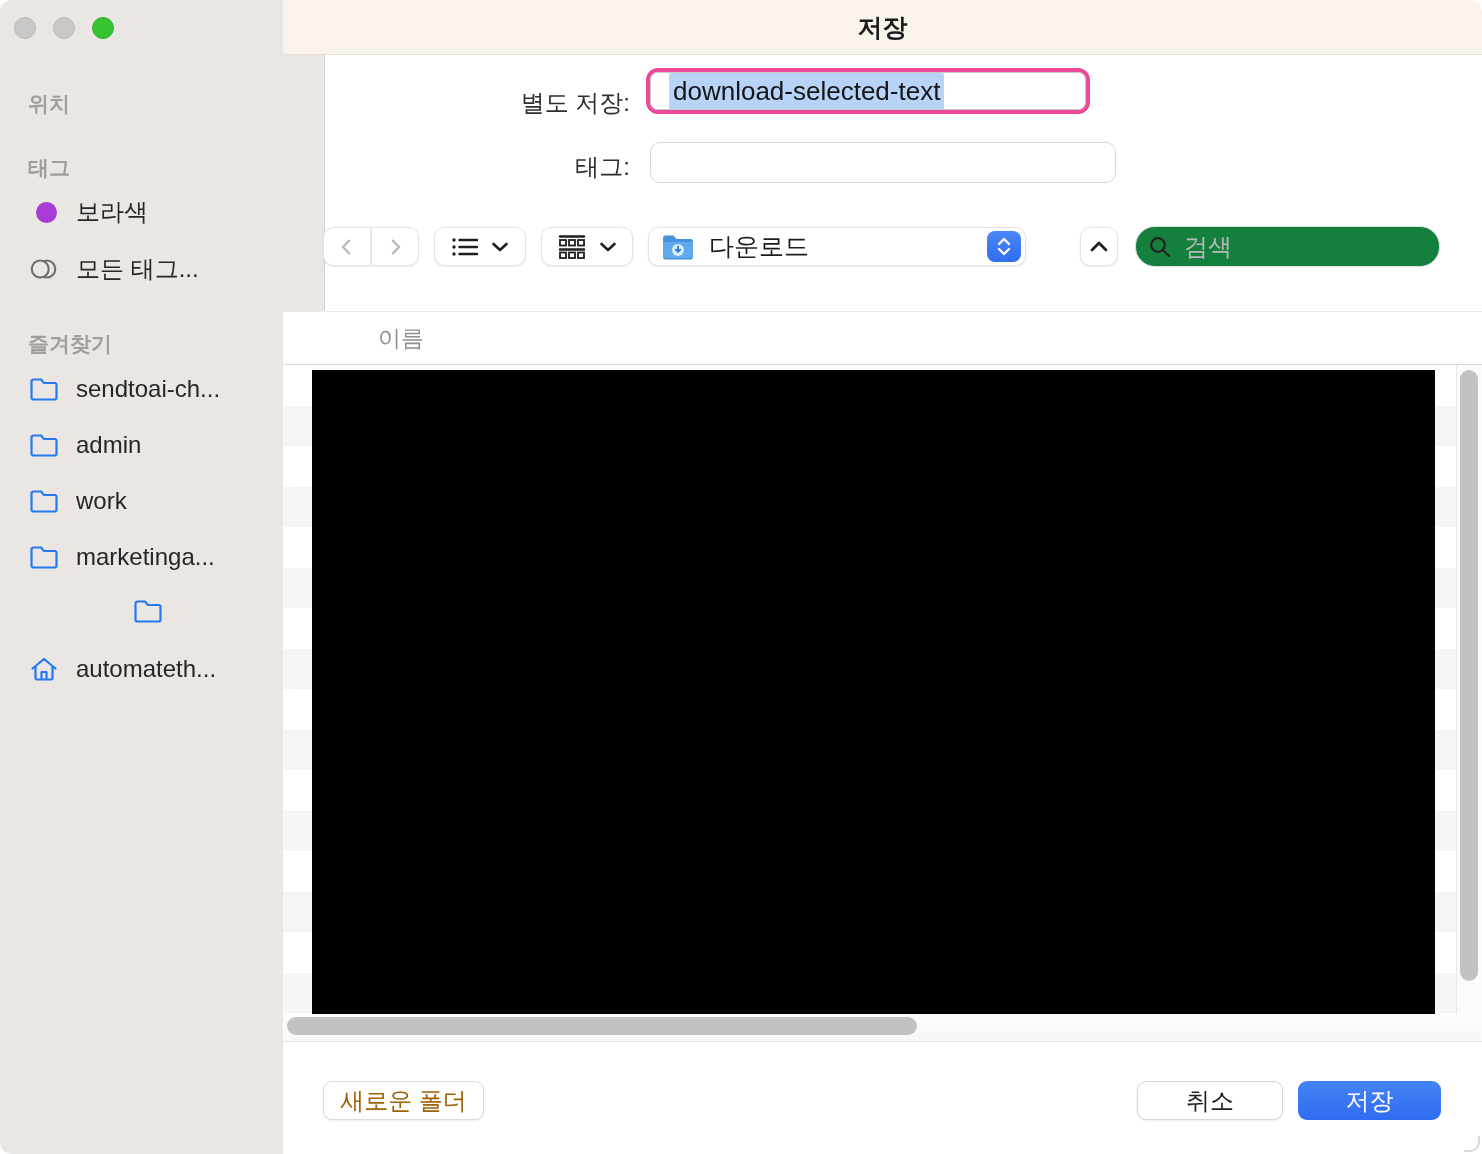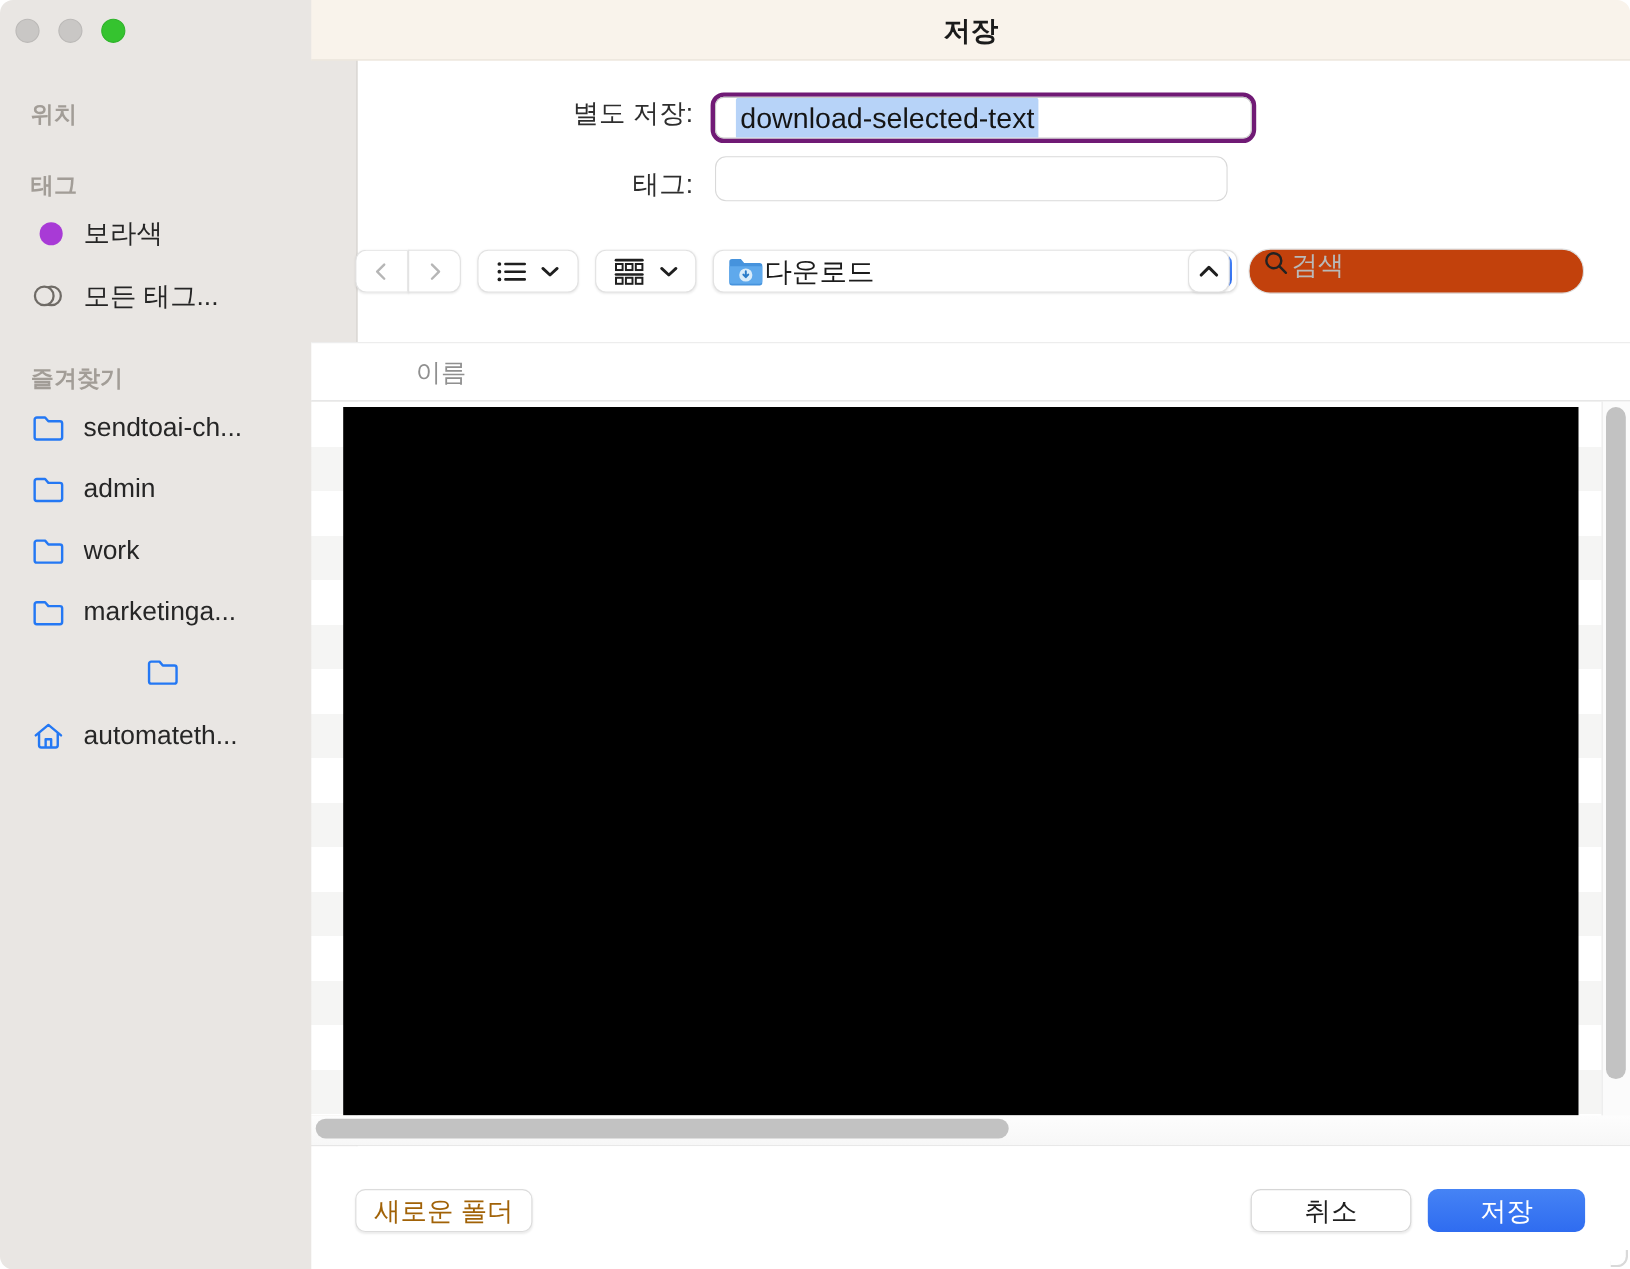--- a/index.html
+++ b/index.html
@@ -24,45 +24,45 @@
   .tag-dot{width:21px;height:21px;border-radius:50%;margin-left:5px;}
   
   .titlebar{position:absolute;left:283px;top:0;width:1199px;height:55px;
     background:#f9f3eb;border-bottom:1px solid #e7e1d7;
     display:flex;align-items:center;justify-content:center;}
   .titlebar .title{font-size:25px;font-weight:700;color:#1b1b1b;}
   
   .form-label{position:absolute;width:200px;text-align:right;font-size:24px;color:#2e2e2e;}
   .lbl-saveas{left:430px;top:87px;}
   .lbl-tags{left:430px;top:151px;}
-  .saveas-wrap{position:absolute;left:646px;top:84px;width:496px;height:46px;
-    border:4px solid #701a75;border-radius:12px;background:#fff;}
+  .saveas-wrap{position:absolute;left:646px;top:68px;width:444px;height:46px;
+    border:4px solid #ec4899;border-radius:12px;background:#fff;}
   .saveas-inner{width:100%;height:100%;border:1px solid #c9c9c9;border-radius:8px;
     display:flex;align-items:center;padding:0 18px;overflow:hidden;}
   .sel-text{font-size:26px;color:#151515;background:#b7d3f8;padding:3px 4px;border-radius:2px;white-space:nowrap;}
   .tags-field{position:absolute;left:650px;top:142px;width:466px;height:41px;
     border:1.5px solid #d9d9d9;border-radius:10px;background:#fff;
     font-size:24px;padding:0 18px;outline:none;font-family:inherit;color:#222;}
   
   .tb-btn{position:absolute;top:227px;height:39px;background:#fff;
     border:1px solid #e2e2e2;box-shadow:0 1px 2px rgba(0,0,0,0.08);
     display:flex;align-items:center;justify-content:center;cursor:default;}
   .btn-back{left:323px;width:48px;border-radius:10px 0 0 10px;border-right:0.5px solid #ececec;}
   .btn-fwd{left:371px;width:48px;border-radius:0 10px 10px 0;}
   .btn-listview{left:434px;width:92px;border-radius:10px;gap:12px;}
   .btn-groupview{left:541px;width:92px;border-radius:10px;gap:12px;}
   .btn-up{left:1080px;width:38px;border-radius:10px;}
-  .folder-dd{left:648px;width:477px;border-radius:10px;justify-content:flex-start;padding-left:12px;}
+  .folder-dd{left:648px;width:378px;border-radius:10px;justify-content:flex-start;padding-left:12px;gap:14px;}
   .folder-dd .dd-label{font-size:25px;color:#1c1c1c;}
   .dd-stepper{position:absolute;right:4px;top:3px;width:34px;height:31px;border-radius:8px;
     background:linear-gradient(#4a86f8,#2f6ef0);display:flex;flex-direction:column;
     align-items:center;justify-content:center;gap:1px;}
   .search-field{position:absolute;left:1135px;top:226px;width:305px;height:41px;
-    border:1.5px solid #dedede;border-radius:20px;background:#c2410c;
-    display:flex;align-items:flex-start;padding:0 12px;gap:0;}
+    border:1.5px solid #dedede;border-radius:20px;background:#15803d;
+    display:flex;align-items:center;padding:0 12px;gap:10px;}
   .search-field input{border:none;outline:none;flex:1;font-size:24px;font-family:inherit;color:#222;min-width:0;background:transparent;}
   .search-field input::placeholder{color:#b9b9b9;}
   
   .list-header{position:absolute;left:283px;top:311px;width:1199px;height:54px;background:#fff;
     border-top:1px solid #ececec;border-bottom:1px solid #d8d8d8;
     display:flex;align-items:center;padding-left:95px;}
   .list-header .col{font-size:23px;color:#909090;}
   .list-area{position:absolute;left:283px;top:365px;width:1173px;height:649px;
     background:repeating-linear-gradient(to bottom,#ffffff 0px,#ffffff 41px,#f5f5f4 41px,#f5f5f4 81px);}
   .black-region{position:absolute;left:312px;top:370px;width:1123px;height:644px;background:#000;}

